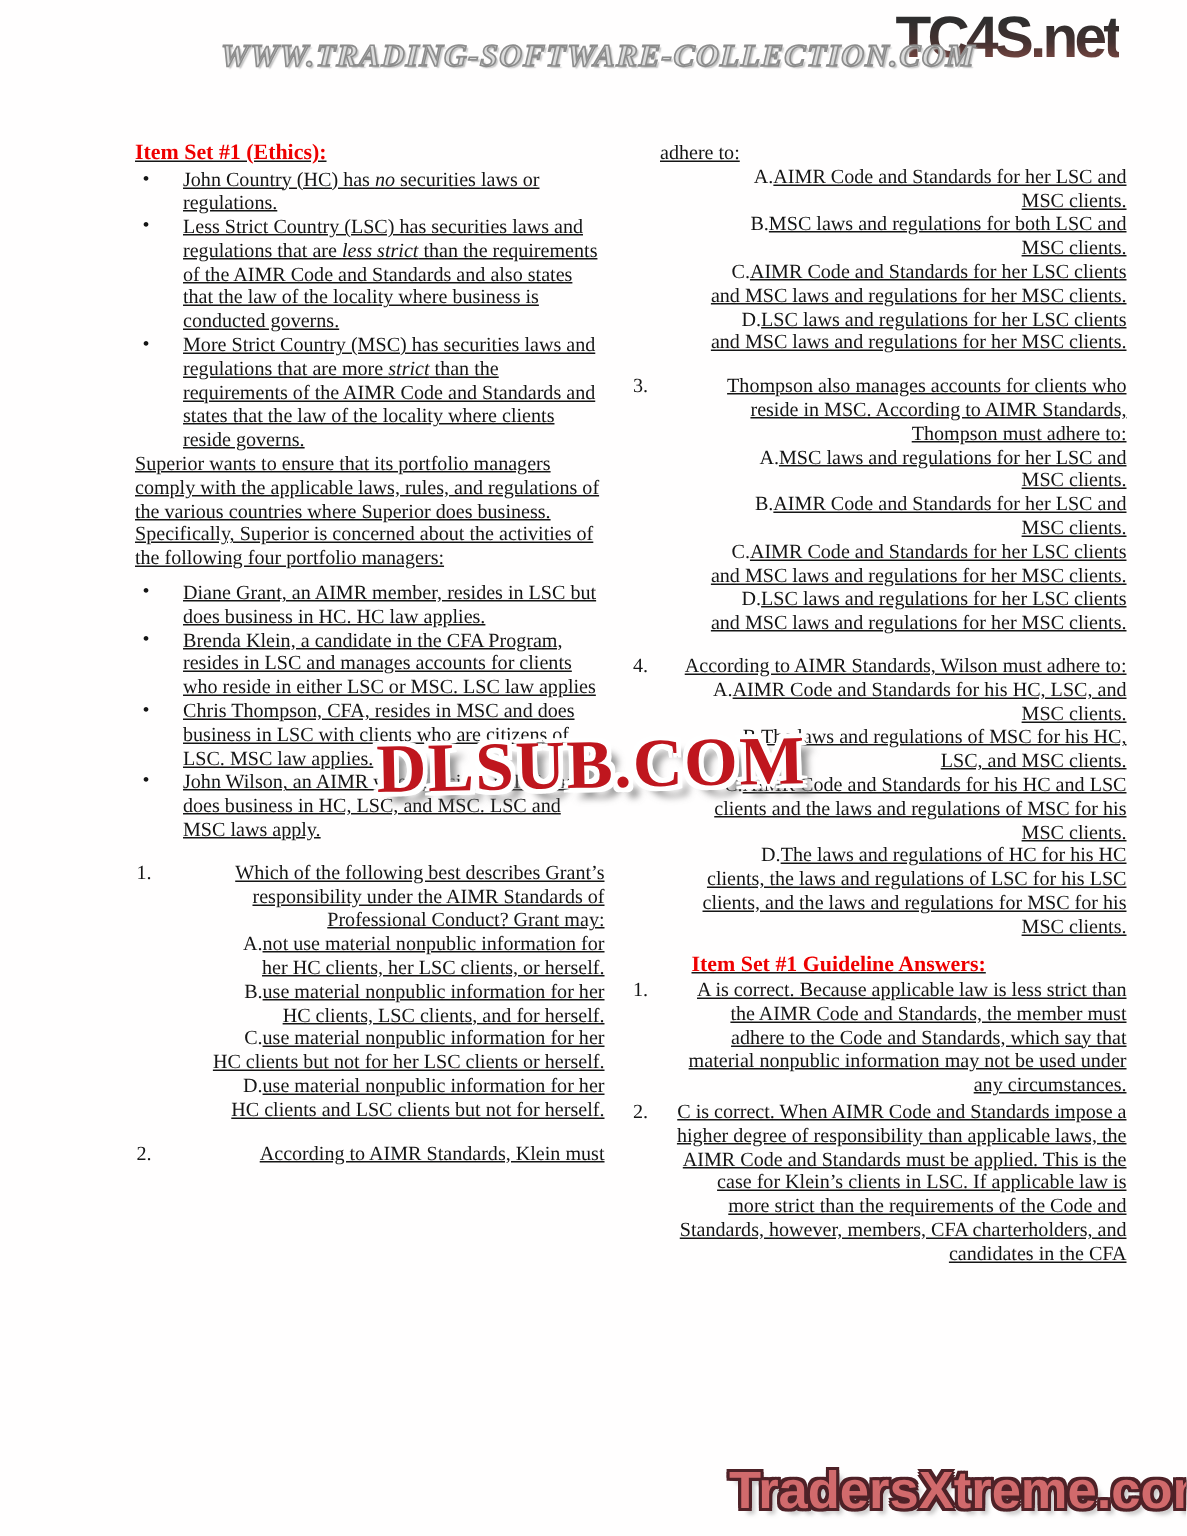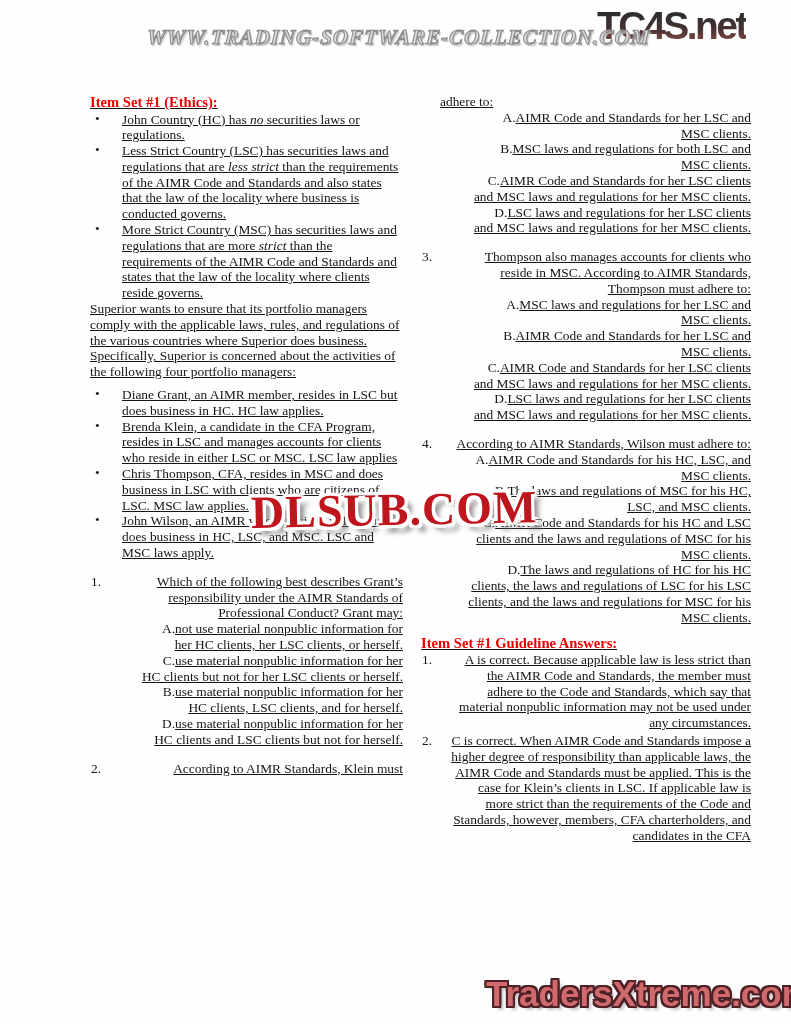--- a/index.html
+++ b/index.html
@@ -21,21 +21,21 @@
 
   .q    { position:relative; margin-left:31px; margin-top:13px;text-align:right; }
   .qnum { position:absolute; left:-30px; }
   .opt  { position:relative; margin-left:18px; }
   .letter { display:inline-block; min-width:23px; }
 
   .col-right .q    { margin-left:30px; }
   .col-right .qnum { left:-29px; }
   .col-right .opt  { margin-left:14px; }
   .cont-stem { margin-left:19px; }
-  .answers-head { margin-top:9px; }
+  .answers-head { margin-top:9px;margin-left:40px; }
   .ans { margin-top:2px; }
 
   
   .wm-banner {
     position:absolute; left:147px; top:30px; z-index:6; white-space:nowrap;
     font-family:"Liberation Serif", serif; font-weight:bold; font-style:italic;
     font-size:21px; letter-spacing:1px; color:#dcdcdc;
     -webkit-text-stroke:1.1px #8c8c8c;
     text-shadow:1.5px 1.5px 1px #c2c2c2;
     transform:skewX(-3deg);
@@ -108,22 +108,22 @@
         <span class="bdot">•</span><span>Chris Thompson, CFA, resides in MSC and does business in LSC with clients who are citizens of LSC. MSC law applies.</span>
       </div>
       <div class="bullet">
         <span class="bdot">•</span><span>John Wilson, an AIMR where, resides in HC and does business in HC, LSC, and MSC. LSC and MSC laws apply.</span>
       </div>
     </div>
 
     <div class="q">
       <span class="qnum">1.</span><span>Which of the following best describes Grant’s responsibility under the AIMR Standards of Professional Conduct? Grant may:</span>
       <div class="opt"><span class="letter">A.</span><span>not use material nonpublic information for her HC clients, her LSC clients, or herself.</span></div>
+      <div class="opt"><span class="letter">B.</span><span>use material nonpublic information for her HC clients, LSC clients, and for herself.</span></div>
       <div class="opt"><span class="letter">C.</span><span>use material nonpublic information for her HC clients but not for her LSC clients or herself.</span></div>
-      <div class="opt"><span class="letter">B.</span><span>use material nonpublic information for her HC clients, LSC clients, and for herself.</span></div>
       <div class="opt"><span class="letter">D.</span><span>use material nonpublic information for her HC clients and LSC clients but not for herself.</span></div>
     </div>
 
     <div class="q">
       <span class="qnum">2.</span><span>According to AIMR Standards, Klein must</span>
     </div>
 
   </div>
 
   <div class="col col-right">

